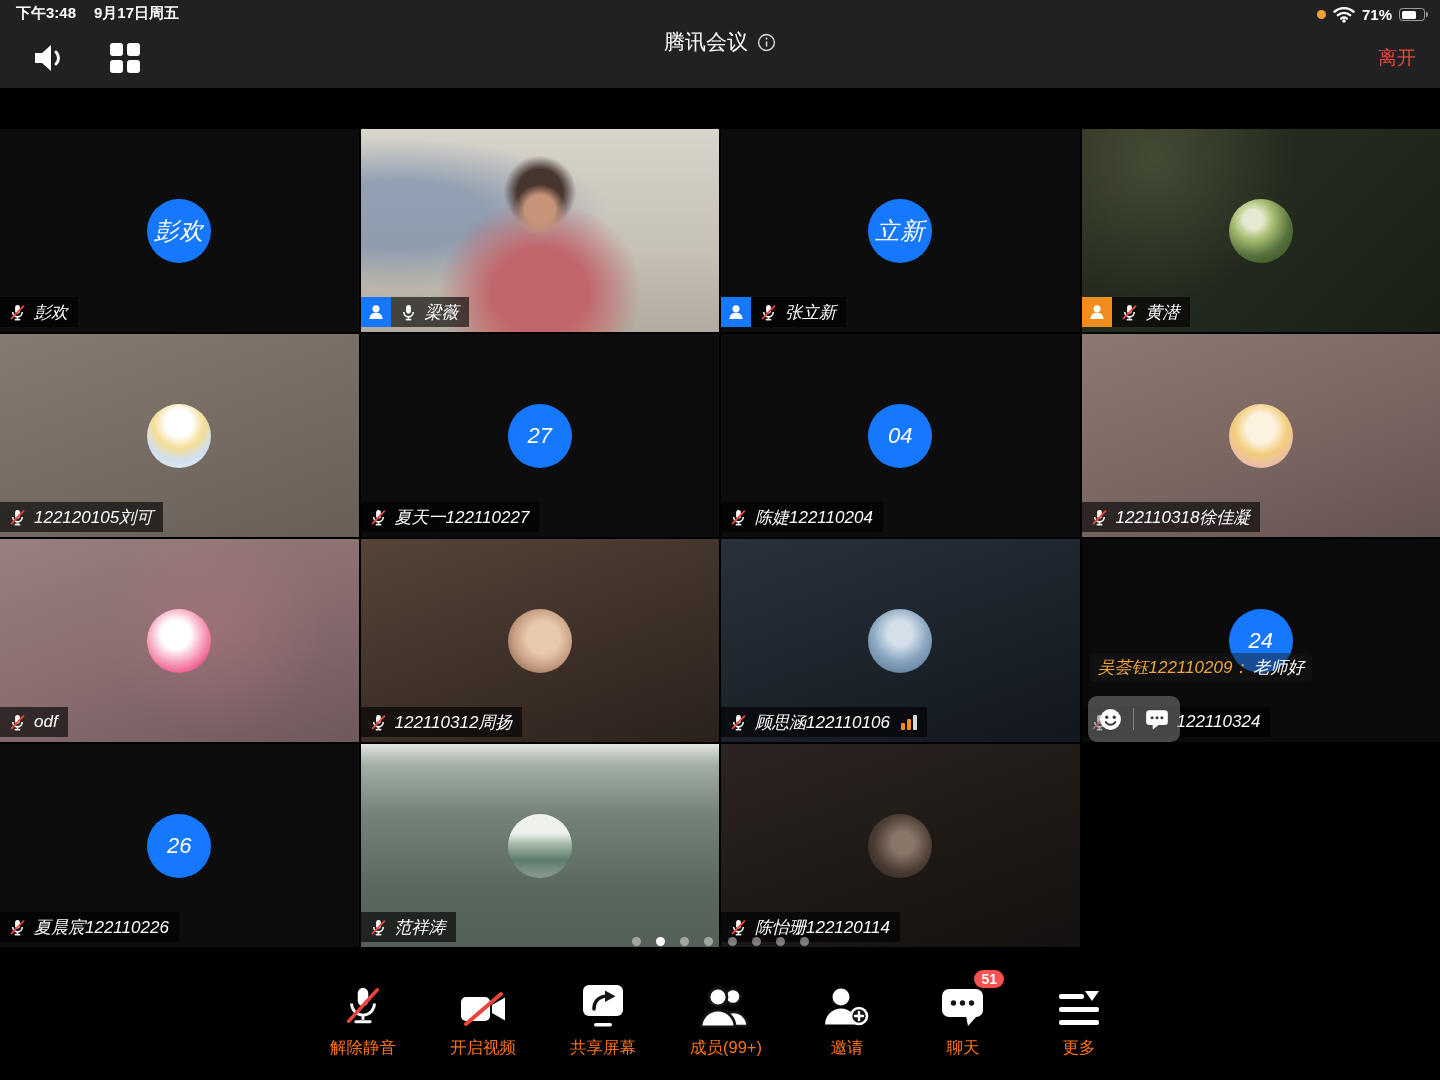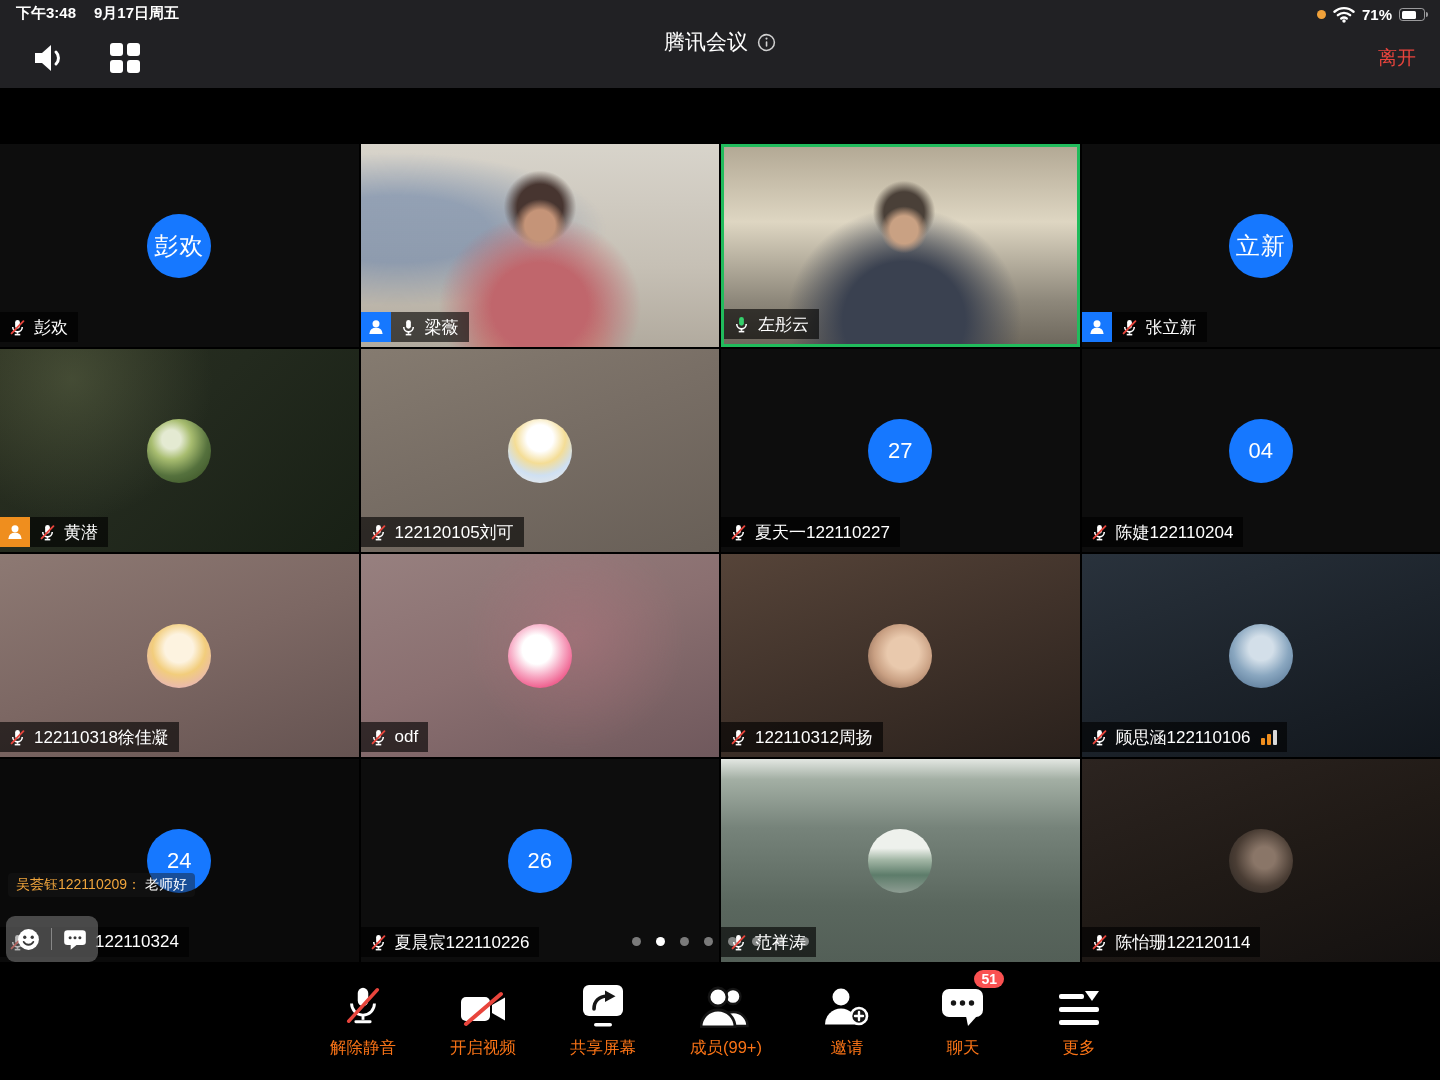--- a/index.html
+++ b/index.html
@@ -20,22 +20,22 @@
   .nav-left { position:absolute; top:42px; left:32px; display:flex; gap:44px; align-items:center; }
   .nav-center { position:absolute; top:28px; left:0; right:0; text-align:center; }
   .nav-title-row { display:flex; align-items:center; justify-content:center; gap:9px; font-size:21px; font-weight:500; }
   .nav-elapsed { margin-top:4px; font-size:15px; color:#e8e8e8; }
   .leave-btn { position:absolute; top:45px; right:24px; color:#e8443d; font-size:19px; cursor:pointer; }
   .grid-icon { display:grid; grid-template-columns:13px 13px; grid-template-rows:13px 13px; gap:4px; }
   .grid-icon span { background:#fff; border-radius:3px; }
 
   
   .vgrid {
-    position:absolute; top:144px; left:0; width:1440px; height:818px;
-    display:grid; grid-template-columns:repeat(4,1fr); grid-template-rows:repeat(4,203px); gap:2px; background:#000;
+    position:absolute; top:129px; left:0; width:1440px; height:818px;
+    display:grid; grid-template-columns:repeat(4,1fr); grid-template-rows:repeat(4,203px); gap:2px; background:#000;font-style:italic;
   }
   .tile { position:relative; background:#0d0d0d; overflow:hidden; }
   .tile.speaking { border:3px solid #21bb5c; }
 
   
   .avi { position:absolute; left:50%; top:50%; transform:translate(-50%,-50%);
          width:64px; height:64px; border-radius:50%; display:flex; align-items:center; justify-content:center; }
   .avi.blue { background:#1678ff; color:#fff; }
   .avi.nm  { font-size:24px; letter-spacing:1px; }
   .avi.num { font-size:22px; }
@@ -80,21 +80,21 @@
   .hbadge { width:30px; height:30px; display:flex; align-items:center; justify-content:center; flex:0 0 auto; }
   .hbadge.blue { background:#1678ff; } .hbadge.orange { background:#ef8e1e; }
   .ltag { background:rgba(0,0,0,.62); height:30px; display:flex; align-items:center;
           padding:0 10px 0 8px; gap:7px; color:#fff; font-size:17px; white-space:nowrap; }
   .sig { display:flex; align-items:flex-end; gap:2px; margin-left:4px; }
   .sig i { display:block; width:4px; border-radius:1px; }
   .sig .s1{ height:7px; background:#ef8e1e; } .sig .s2{ height:11px; background:#ef8e1e; } .sig .s3{ height:15px; background:#d9d9d9; }
 
   
   .chatmsg { position:absolute; left:8px; top:114px; z-index:4; background:rgba(25,25,25,.45);
-             border-radius:4px; padding:3px 8px; font-size:14px; white-space:nowrap; }
+             border-radius:4px; padding:3px 8px; font-size:17px; white-space:nowrap; }
   .chatmsg .sender { color:#f0a53c; } .chatmsg .msg { color:#fff; margin-left:4px; }
   .quickbar { position:absolute; left:6px; bottom:0; width:92px; height:46px; z-index:5;
               background:rgba(125,125,125,.55); border-radius:9px;
               display:flex; align-items:center; justify-content:space-evenly; }
   .qdiv { width:1px; height:22px; background:rgba(255,255,255,.35); }
   .gap58 { display:inline-block; width:54px; }
 
   
   .dots { position:absolute; top:937px; left:0; right:0; display:flex; justify-content:center; gap:15px; z-index:6; }
   .dot { width:9px; height:9px; border-radius:50%; background:rgba(255,255,255,.45); }
@@ -198,34 +198,20 @@
               <rect x="9" y="2.5" width="6" height="11" rx="3" fill="#fff"></rect>
               <path d="M6 11.5a6 6 0 0 0 12 0" stroke="#fff" stroke-width="2" fill="none"></path>
               <line x1="12" y1="17.5" x2="12" y2="20" stroke="#fff" stroke-width="2"></line>
               <line x1="8.5" y1="21" x2="15.5" y2="21" stroke="#fff" stroke-width="2"></line>
             </svg>
           <span>梁薇</span>
         </div>
       </div>
     </div>
 
-    <div class="tile speaking">
-      <div class="t3i"></div>
-      <div class="plabel">
-          <div class="ltag">
-        <svg width="19" height="19" viewBox="0 0 24 24">
-              <rect x="9" y="2.5" width="6" height="11" rx="3" fill="#35d06c"></rect>
-              <path d="M6 11.5a6 6 0 0 0 12 0" stroke="#fff" stroke-width="2" fill="none"></path>
-              <line x1="12" y1="17.5" x2="12" y2="20" stroke="#fff" stroke-width="2"></line>
-              <line x1="8.5" y1="21" x2="15.5" y2="21" stroke="#fff" stroke-width="2"></line>
-            </svg>
-        <span>左彤云</span>
-      </div>
-        </div>
-    </div>
 
     <div class="tile">
       <div class="avi blue nm">立新</div>
       <div class="plabel">
         <span class="hbadge blue">
           <svg width="20" height="20" viewBox="0 0 24 24">
               <circle cx="12" cy="8" r="4.2" fill="#fff"></circle>
               <path d="M4 20.5a8 8 0 0 1 16 0z" fill="#fff"></path>
             </svg>
         </span>

